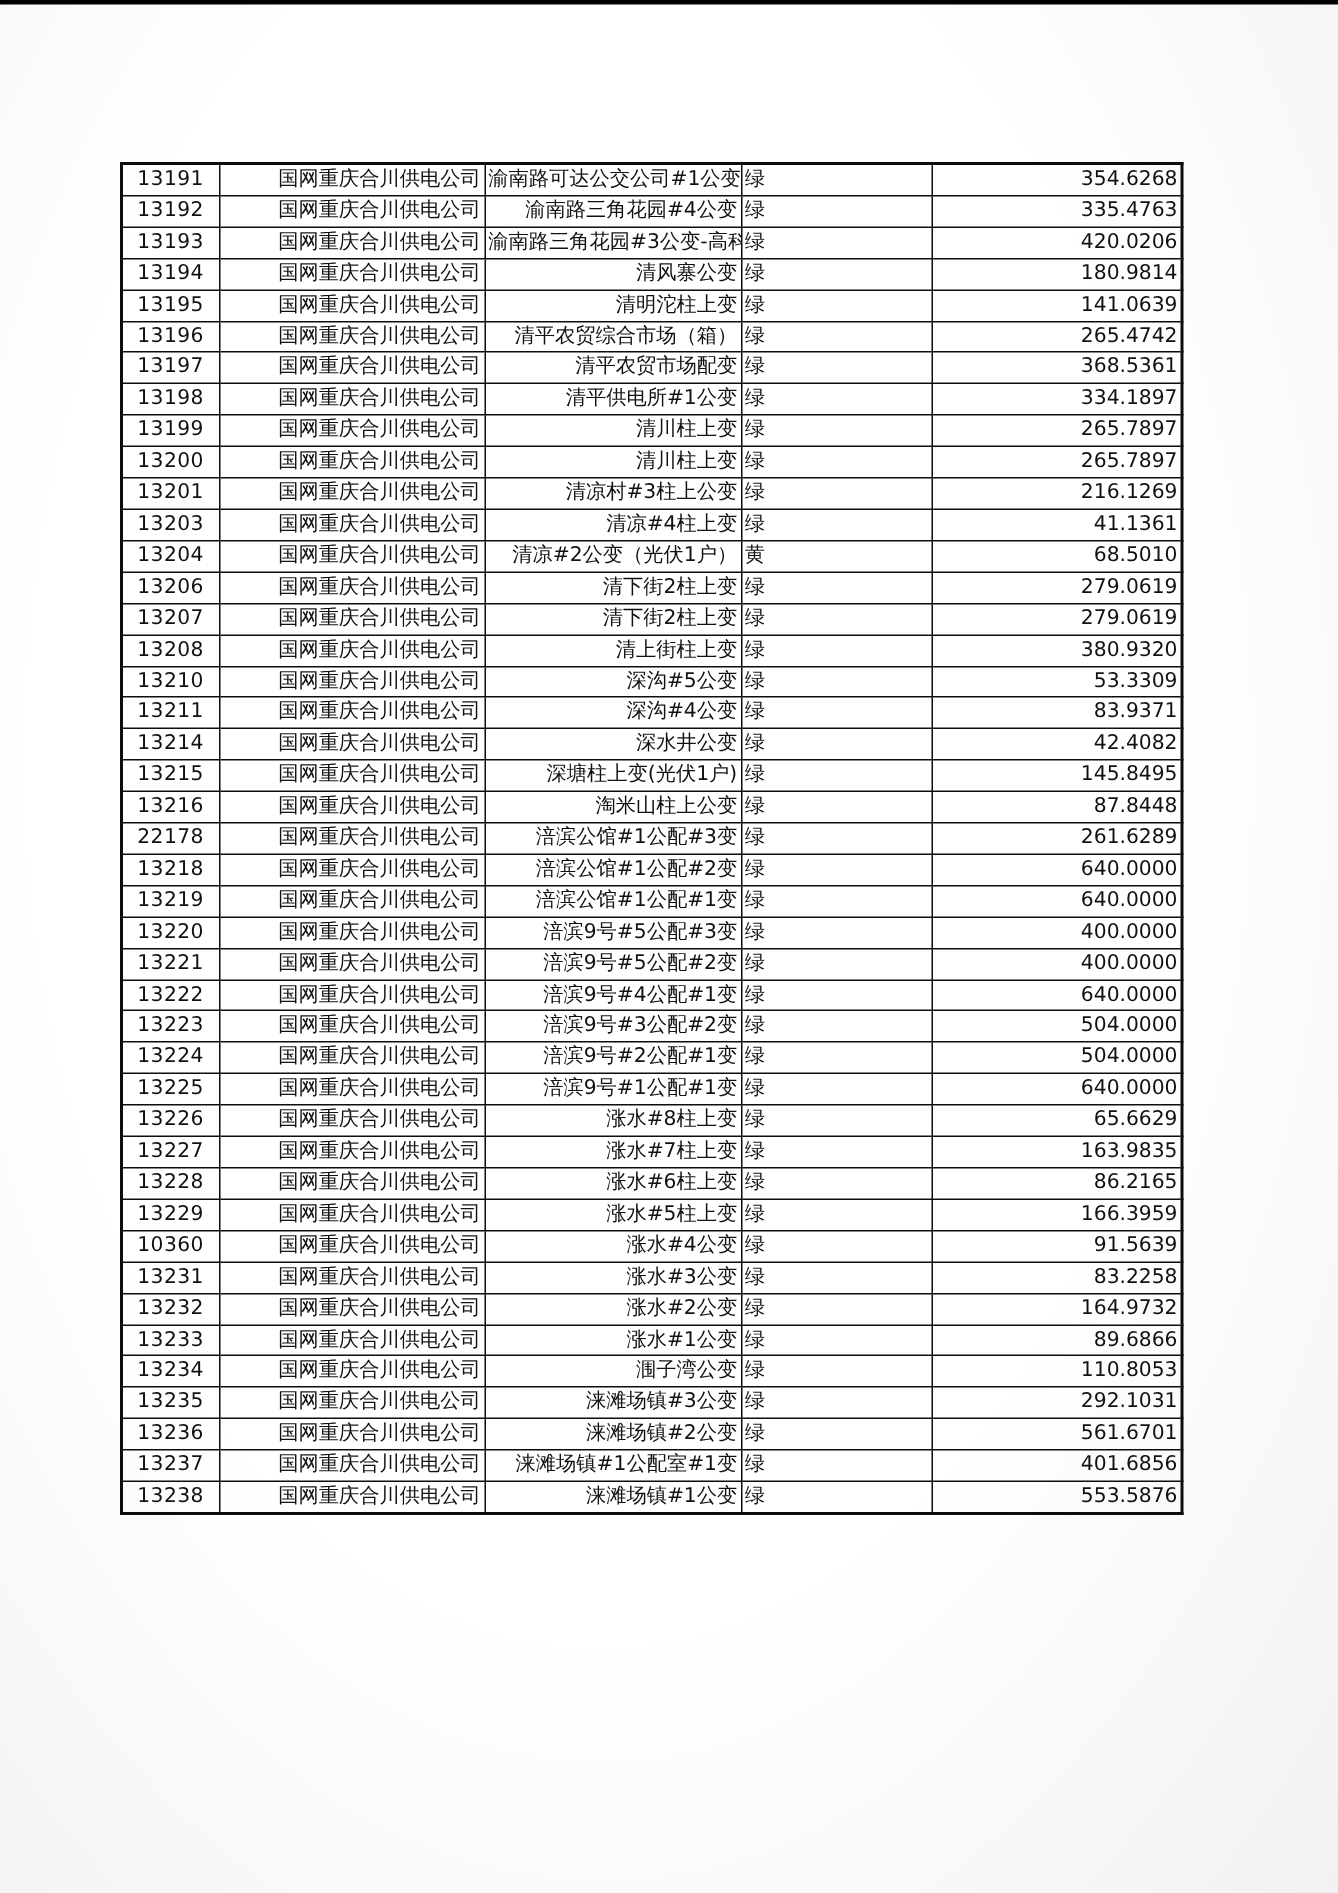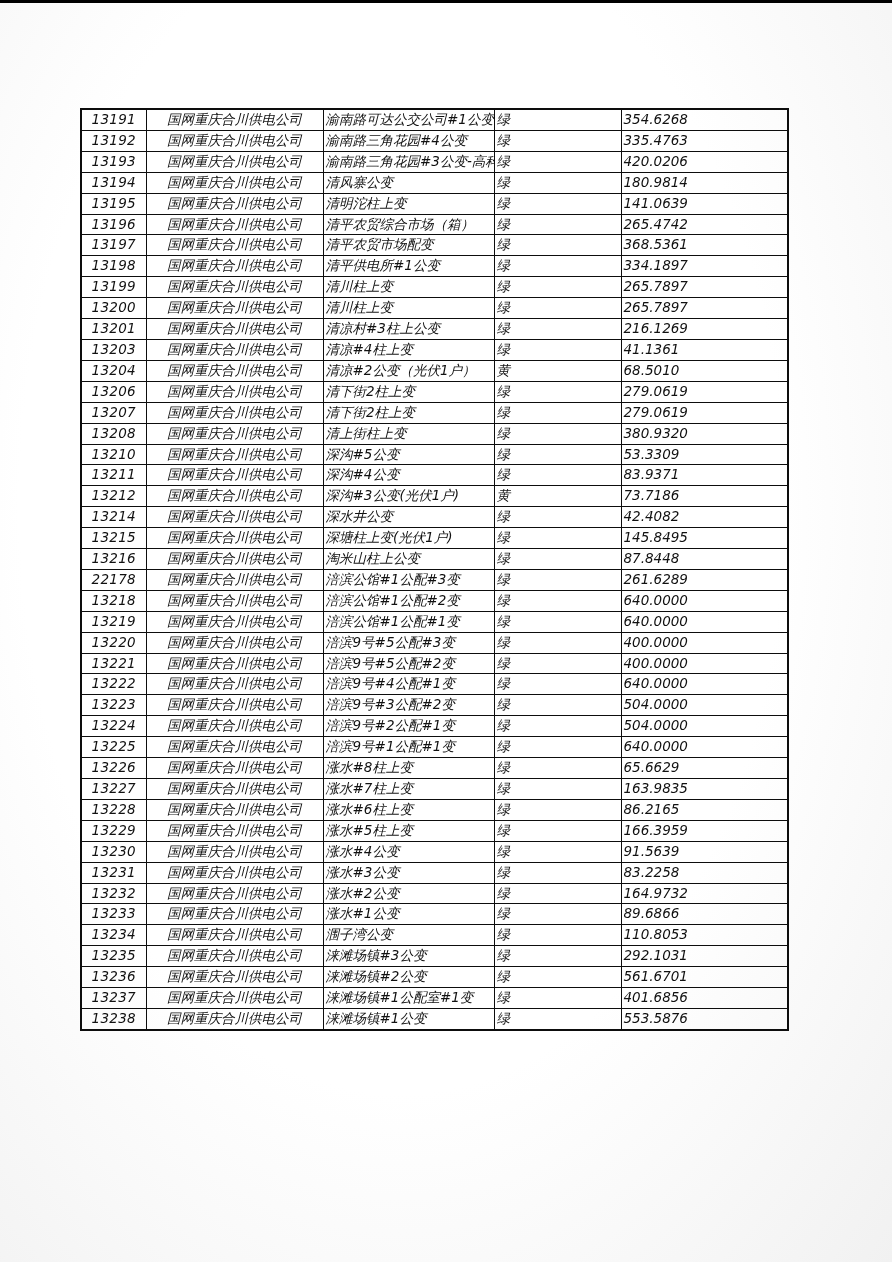--- a/index.html
+++ b/index.html
@@ -22,37 +22,36 @@
     background: #000000;
   }
   table.data-table {
     position: absolute;
     left: 80px;
     top: 108px;
     width: 707px;
     border-collapse: collapse;
     table-layout: fixed;
     border: 2.5px solid #0d0d0d;
-    font-style: italic;
   }
   table.data-table td {
     border: 1.5px solid #0d0d0d;
     height: 19.9px;
     font-size: 13.5px;
     line-height: 19.9px;
     padding: 0 2px;
     overflow: hidden;
     white-space: nowrap;
     vertical-align: middle;
   }
   td.cell-row-id   { text-align: center; letter-spacing: 0.3px; }
-  td.cell-company  { text-align: center; }
-  td.cell-name     { text-align: left; }
+  td.cell-company  { text-align: right; }
+  td.cell-name     { text-align: right; }
   td.cell-status   { text-align: left; }
-  td.cell-value    { text-align: left; }
+  td.cell-value    { text-align: right; }
   col.c-id      { width: 65px; }
   col.c-company { width: 177px; }
   col.c-name    { width: 171px; }
   col.c-status  { width: 127px; }
   col.c-value   { width: 167px; }
 </style>
 </head>
 <body>
 
 <div class="top-bar"></div>
@@ -186,27 +185,20 @@
         <td class="cell-value">53.3309</td>
       </tr>
       <tr>
         <td class="cell-row-id">13211</td>
         <td class="cell-company">国网重庆合川供电公司</td>
         <td class="cell-name">深沟#4公变</td>
         <td class="cell-status">绿</td>
         <td class="cell-value">83.9371</td>
       </tr>
       <tr>
-        <td class="cell-row-id">13212</td>
-        <td class="cell-company">国网重庆合川供电公司</td>
-        <td class="cell-name">深沟#3公变(光伏1户)</td>
-        <td class="cell-status">黄</td>
-        <td class="cell-value">73.7186</td>
-      </tr>
-      <tr>
         <td class="cell-row-id">13214</td>
         <td class="cell-company">国网重庆合川供电公司</td>
         <td class="cell-name">深水井公变</td>
         <td class="cell-status">绿</td>
         <td class="cell-value">42.4082</td>
       </tr>
       <tr>
         <td class="cell-row-id">13215</td>
         <td class="cell-company">国网重庆合川供电公司</td>
         <td class="cell-name">深塘柱上变(光伏1户)</td>
@@ -305,21 +297,21 @@
         <td class="cell-value">86.2165</td>
       </tr>
       <tr>
         <td class="cell-row-id">13229</td>
         <td class="cell-company">国网重庆合川供电公司</td>
         <td class="cell-name">涨水#5柱上变</td>
         <td class="cell-status">绿</td>
         <td class="cell-value">166.3959</td>
       </tr>
       <tr>
-        <td class="cell-row-id">13230</td>
+        <td class="cell-row-id">10360</td>
         <td class="cell-company">国网重庆合川供电公司</td>
         <td class="cell-name">涨水#4公变</td>
         <td class="cell-status">绿</td>
         <td class="cell-value">91.5639</td>
       </tr>
       <tr>
         <td class="cell-row-id">13231</td>
         <td class="cell-company">国网重庆合川供电公司</td>
         <td class="cell-name">涨水#3公变</td>
         <td class="cell-status">绿</td>

